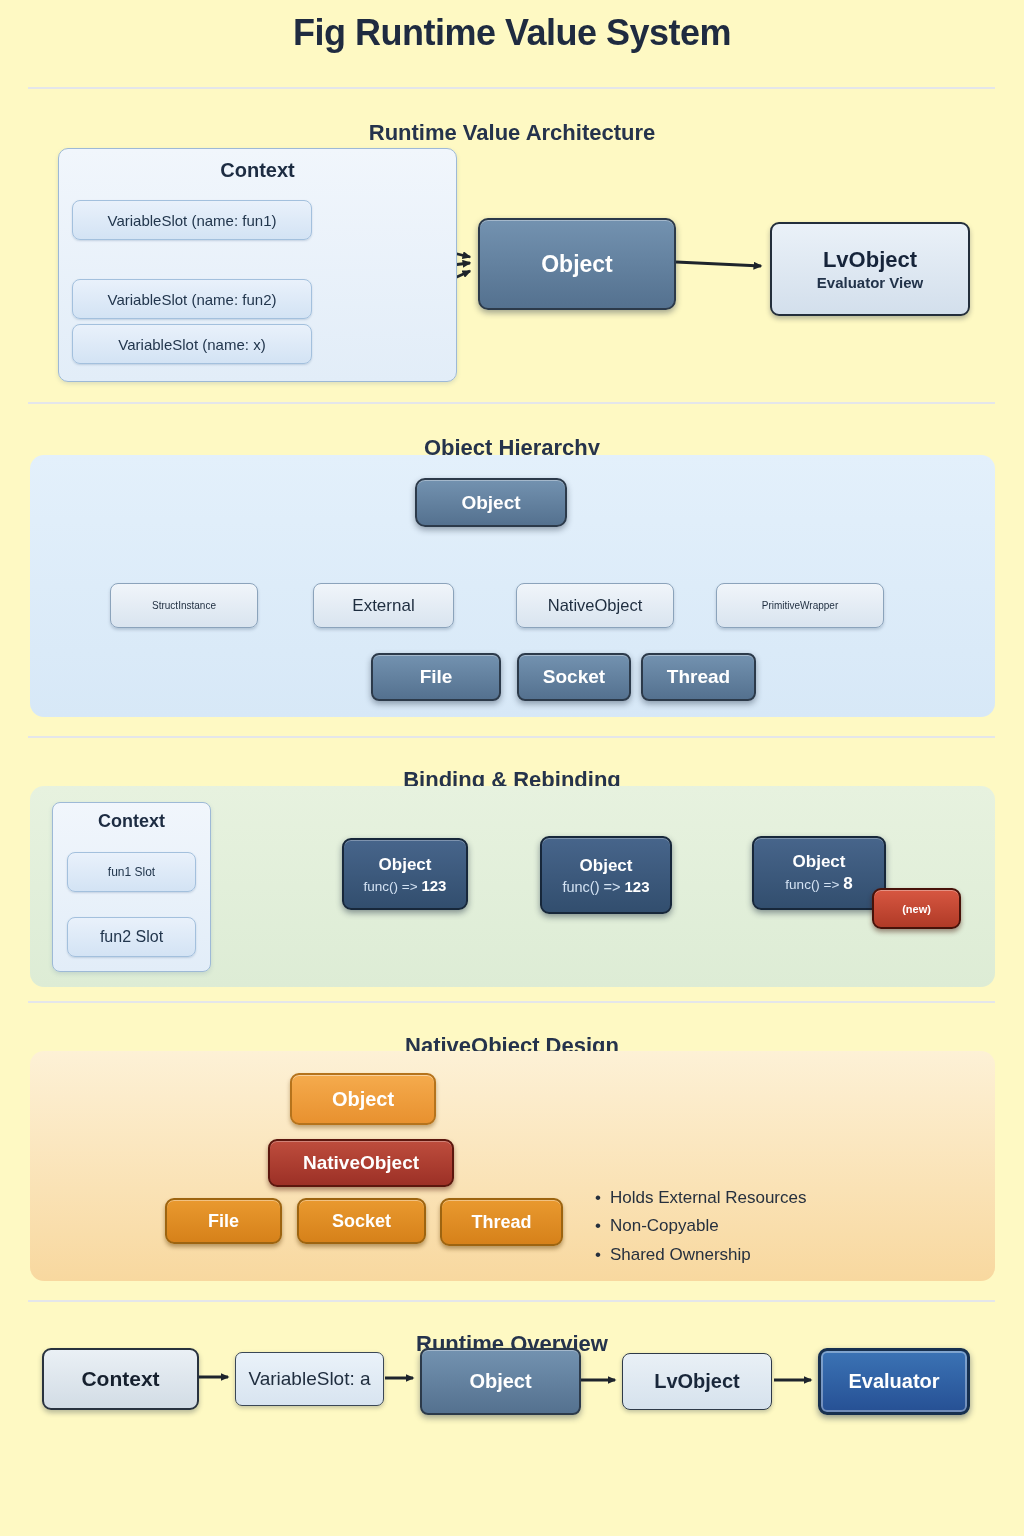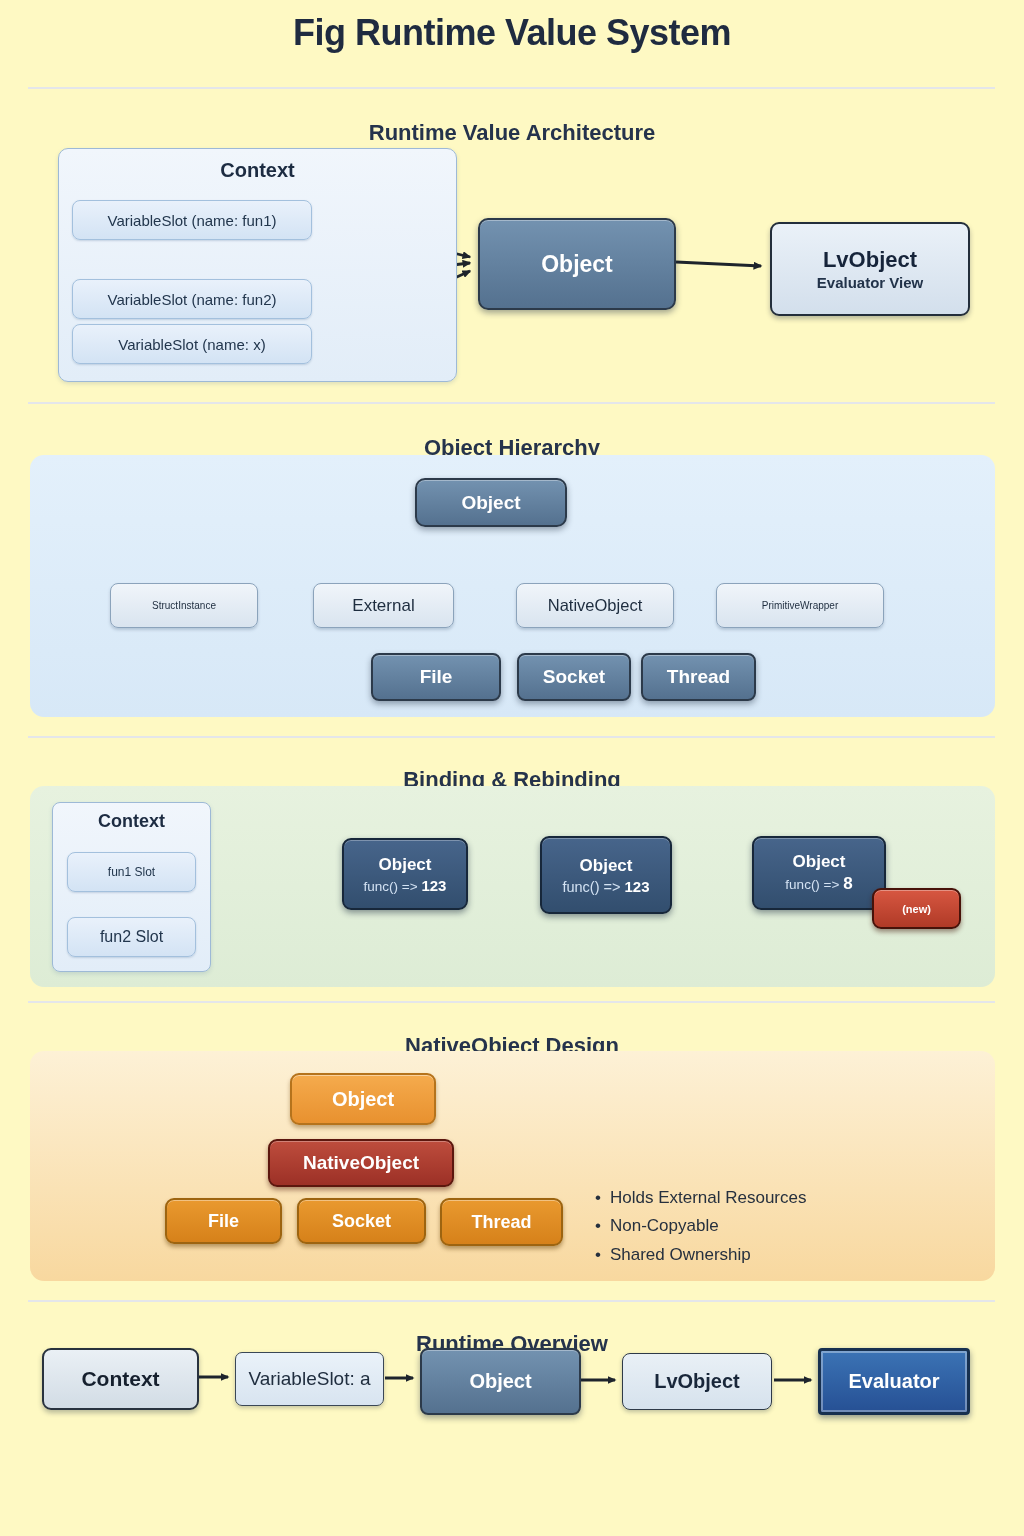--- a/index.html
+++ b/index.html
@@ -64,21 +64,21 @@
   .ov-context{background:linear-gradient(180deg,#eaf0f5,#d2dce5);border:2px solid #28323e;
               border-radius:9px;color:#16202e;font-size:21px;font-weight:bold;
               box-shadow:0 3px 5px rgba(30,45,60,.3);}
   .ov-slot{background:linear-gradient(180deg,#eaf2f9,#d8e4f0);border:1.5px solid #3a4756;
               border-radius:7px;color:#202e3f;font-size:19px;
               box-shadow:0 2px 4px rgba(30,45,60,.25);}
   .ov-lv{background:linear-gradient(180deg,#e9f0f6,#d6e2ed);border:1.5px solid #2e3a48;
               border-radius:8px;color:#19273a;font-size:20px;font-weight:bold;
               box-shadow:0 2px 4px rgba(30,45,60,.28);}
   .ov-eval{background:linear-gradient(180deg,#3b73b5,#265094);border:3px solid #17304f;
-              border-radius:4px;color:#fff;font-size:20px;font-weight:bold;
+              border-radius:9px;color:#fff;font-size:20px;font-weight:bold;
               box-shadow:0 3px 6px rgba(15,35,65,.45),inset 0 0 0 2px rgba(255,255,255,.35);}
 
   .lv-title{font-size:22px;font-weight:bold;color:#16243a;}
   .lv-sub{font-size:15px;font-weight:bold;color:#22334a;margin-top:1px;}
 
   svg.connectors{position:absolute;left:0;top:0;width:1024px;height:1536px;pointer-events:none;}
 </style>
 </head>
 <body>
 

